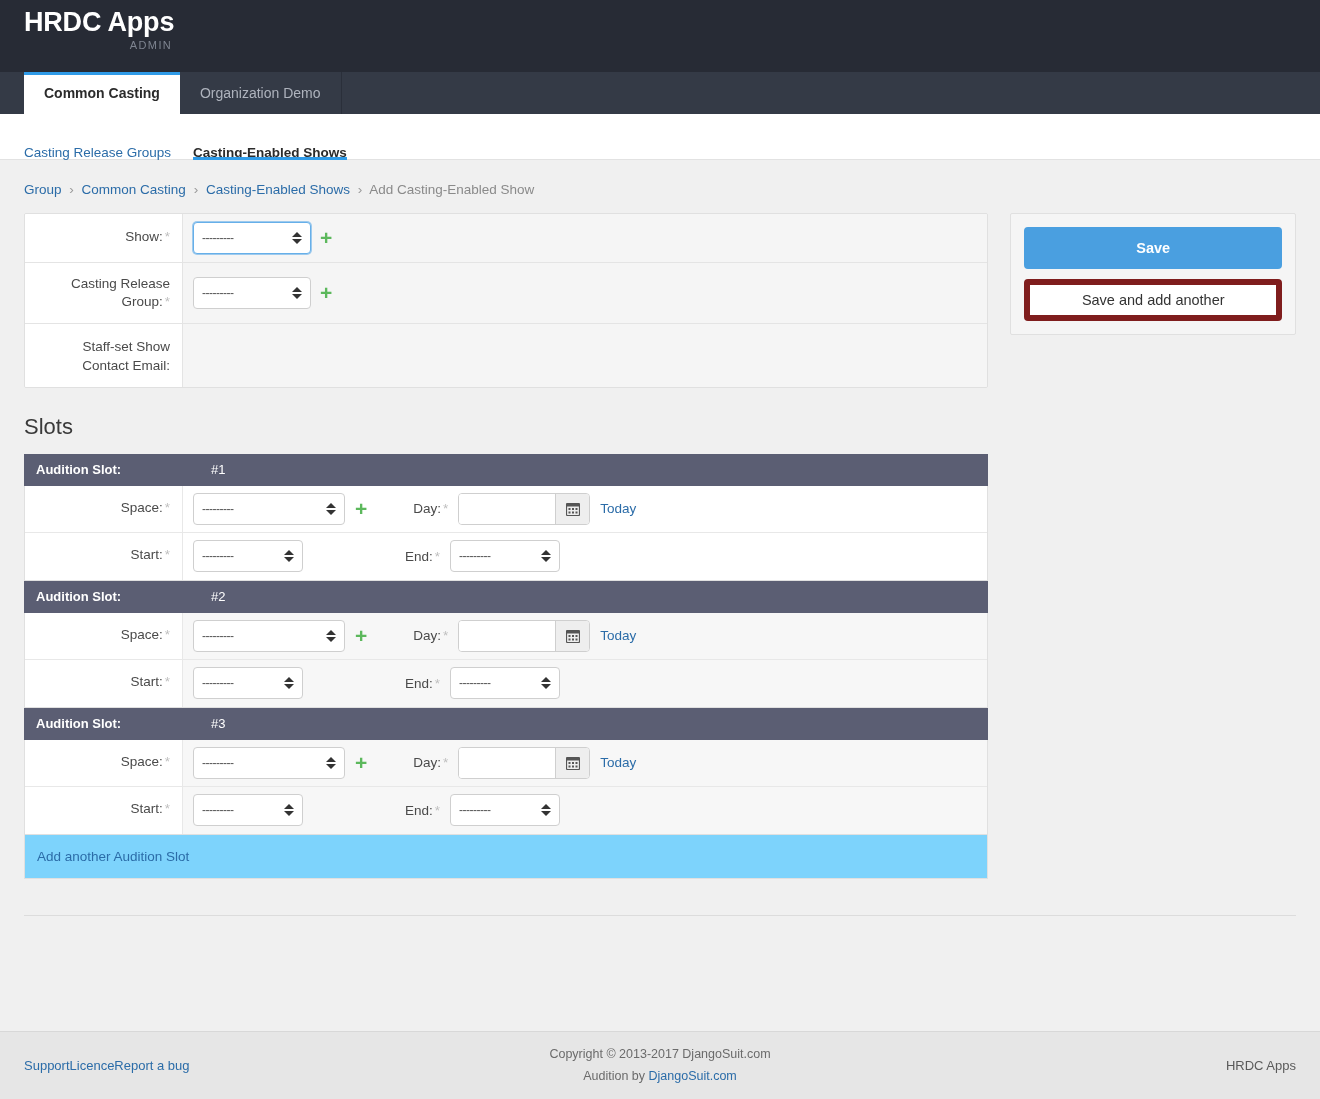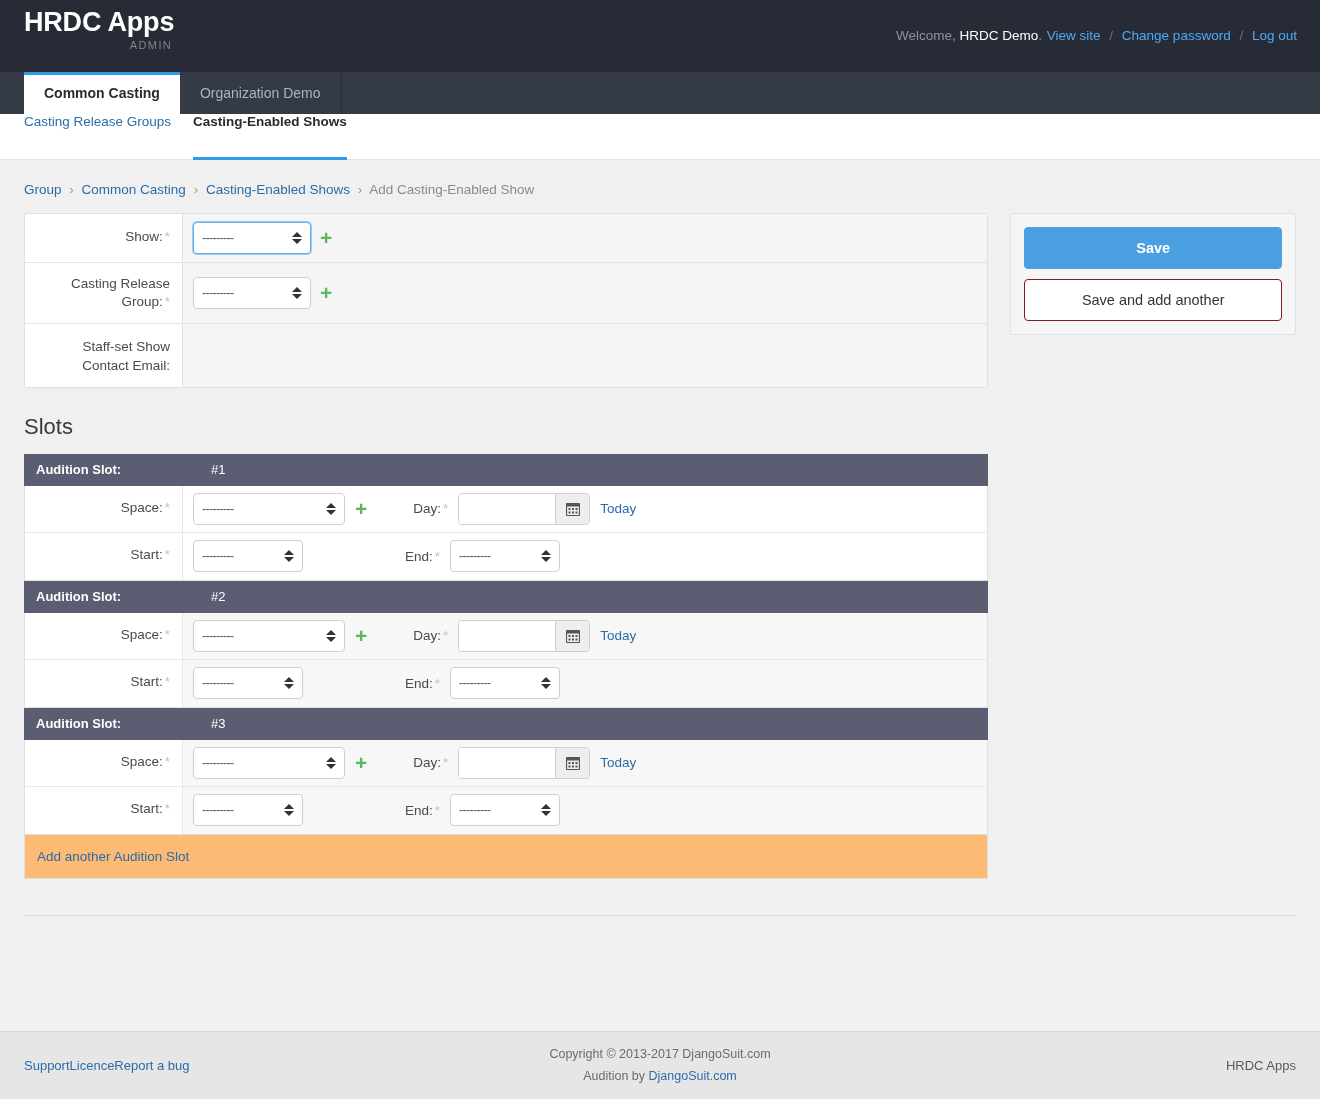--- a/index.html
+++ b/index.html
@@ -99,21 +99,21 @@
     background: #ffffff;
     border-bottom: 1px solid #e2e2e2;
     display: flex;
     align-items: center;
     padding-left: 24px;
     gap: 22px;
   }
   .subnav-item {
     height: 46px;
     display: flex;
-    align-items: flex-start;
+    align-items: flex-end;
     font-size: 13.5px;
     color: #2b6ca8;
     text-decoration: none;
     position: relative;
     cursor: pointer;
   }
   .subnav-item.active {
     color: #2b2b2b;
     font-weight: bold;
   }
@@ -294,21 +294,21 @@
   }
   .btn {
     display: block;
     width: 100%;
     height: 42px;
     border-radius: 4px;
     font-size: 14.5px;
     font-family: "Liberation Sans", sans-serif;
     cursor: pointer;
     margin-bottom: 10px;
-    border: 1px solid #7f1d1d;
+    border: 6px solid #7f1d1d;
     background: #ffffff;
     color: #333333;
   }
   .btn:last-child { margin-bottom: 0; }
   .btn-primary {
     background: #4a9fe0;
     border-color: #4a9fe0;
     color: #ffffff;
     font-weight: bold;
   }
@@ -356,21 +356,21 @@
     display: flex;
     align-items: center;
     gap: 10px;
     background: #f7f7f7;
   }
   .slot-body.white .sctrl { background: #ffffff; }
   .gap-lg { width: 26px; flex: 0 0 26px; }
   .gap-sm { width: 10px; flex: 0 0 10px; }
 
   .addrow {
-    background: #fdba74;
+    background: #7dd3fc;
     border: 1px solid #e0e0e0;
     border-top: none;
     padding: 14px 12px;
   }
   .addrow a {
     color: #2b6ca8;
     text-decoration: none;
     font-size: 13.5px;
     cursor: pointer;
   }
@@ -413,29 +413,20 @@
     color: #5a5a5a;
   }
 </style>
 </head>
 <body>
 
 <div class="topbar">
   <div class="brand">
     <span class="brand-title">HRDC Apps</span>
     <span class="brand-sub">ADMIN</span>
-  </div>
-  <div class="userbar">
-    <span>Welcome,</span>
-    <span class="uname">HRDC Demo</span><span>.</span>
-    <a>View site</a>
-    <span class="sep">/</span>
-    <a>Change password</a>
-    <span class="sep">/</span>
-    <a>Log out</a>
   </div>
 </div>
 
 <div class="tabbar">
   <div class="tab active">
     <span>Common Casting</span>
   </div>
   <div class="tab">
     <span>Organization Demo</span>
   </div>

